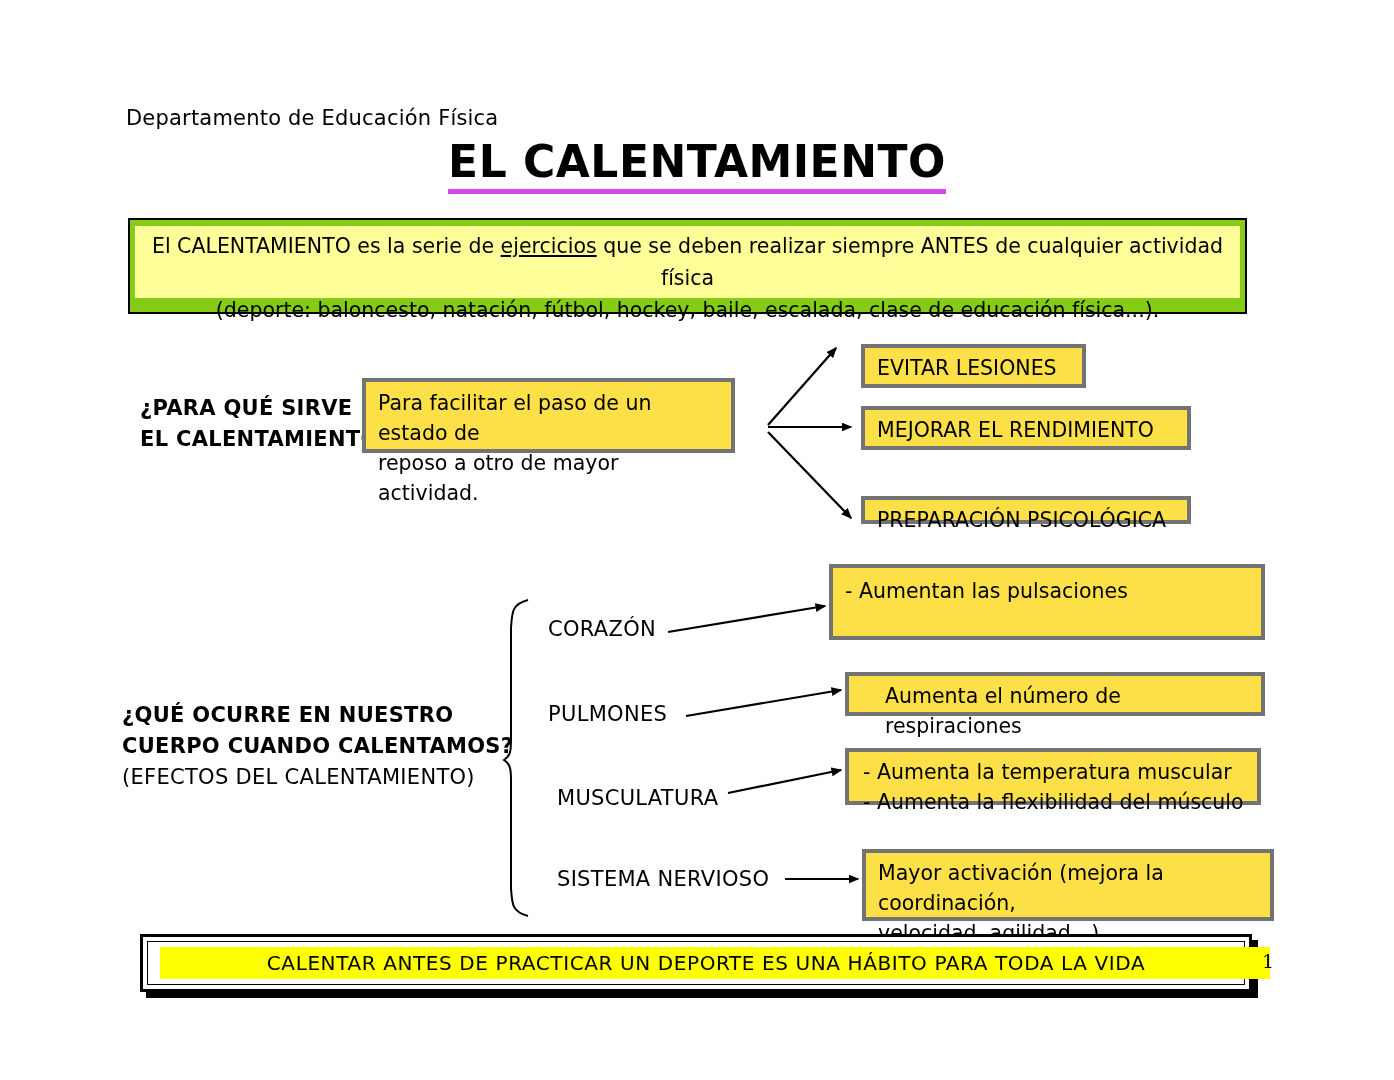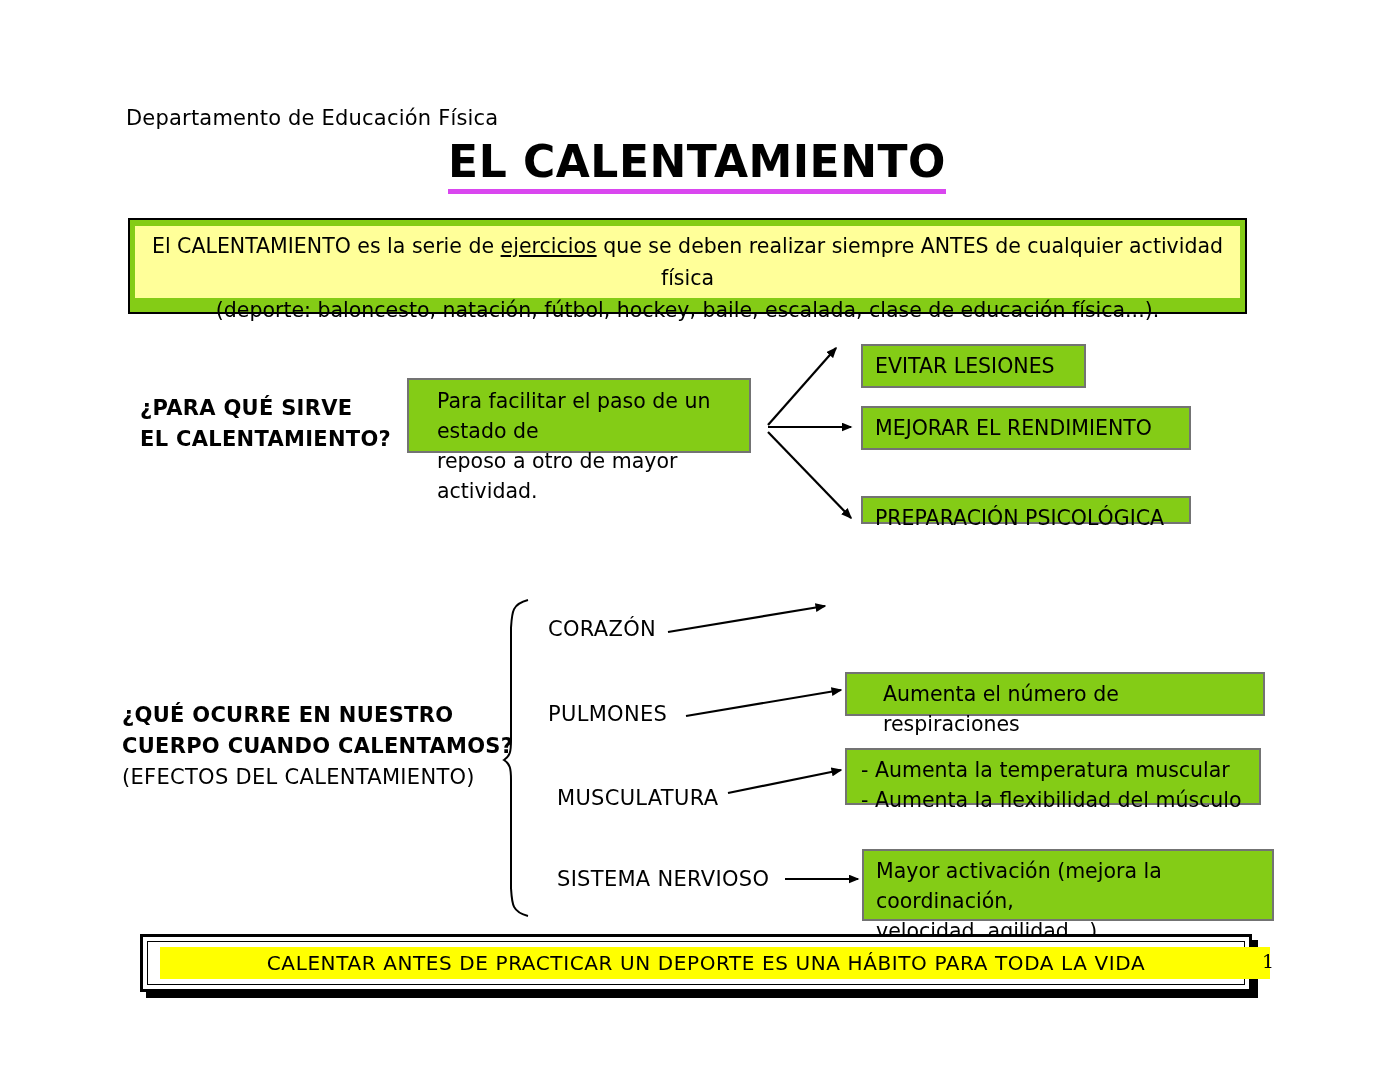--- a/index.html
+++ b/index.html
@@ -66,22 +66,22 @@
     right: 10px;
     top: 10px;
     text-align: center;
     font-size: 20.5px;
     line-height: 32px;
   }
   .uline { text-decoration: underline; }
 
   
   .obox {
-    border: 2px solid #737373;
-    background: #84cc16;
+    border: 4px solid #737373;
+    background: #fde047;
     box-sizing: border-box;
     font-size: 20.5px;
     line-height: 30px;
   }
   .obox .pad { padding: 6px 12px; }
 
   
   .qlabel {
     font-size: 21px;
     font-weight: bold;
@@ -181,21 +181,21 @@
       <div><span>El CALENTAMIENTO es la serie de </span><span class="uline">ejercicios</span><span> que se deben realizar siempre ANTES de cualquier actividad física</span></div>
       <div>(deporte: baloncesto, natación, fútbol, hockey, baile, escalada, clase de educación física...).</div>
     </div>
   </div>
 
   <div class="abs qlabel" style="left:140px; top:393px;">
     <div>¿PARA QUÉ SIRVE</div>
     <div>EL CALENTAMIENTO?</div>
   </div>
 
-  <div class="abs obox" style="left:407px; top:378px; width:344px; height:75px;padding-left:16px;">
+  <div class="abs obox" style="left:362px; top:378px; width:373px; height:75px;">
     <div class="pad">
       <div>Para facilitar el paso de un estado de</div>
       <div>reposo a otro de  mayor actividad.</div>
     </div>
   </div>
 
   <div class="abs obox" style="left:861px; top:344px; width:225px; height:44px;">
     <div class="pad" style="padding-top:5px;">EVITAR LESIONES</div>
   </div>
 
@@ -211,20 +211,25 @@
     <div>¿QUÉ OCURRE EN NUESTRO</div>
     <div>CUERPO CUANDO CALENTAMOS?</div>
     <div class="sub">(EFECTOS DEL CALENTAMIENTO)</div>
   </div>
 
   <div class="abs organ" style="left:548px; top:617px;">CORAZÓN</div>
   <div class="abs organ" style="left:548px; top:702px;">PULMONES</div>
   <div class="abs organ" style="left:557px; top:786px;">MUSCULATURA</div>
   <div class="abs organ" style="left:557px; top:867px;">SISTEMA NERVIOSO</div>
 
+  <div class="abs obox" style="left:829px; top:564px; width:436px; height:76px;">
+    <div class="pad" style="padding-top:8px;">
+      <div>-  Aumentan las pulsaciones</div>
+    </div>
+  </div>
 
   <div class="abs obox" style="left:845px; top:672px; width:420px; height:44px;">
     <div class="pad" style="padding-top:5px;padding-left:36px;">
       <div>Aumenta el número de respiraciones</div>
     </div>
   </div>
 
   <div class="abs obox" style="left:845px; top:748px; width:416px; height:57px;">
     <div class="pad" style="padding-top:5px; padding-left:14px;">
       <div>-  Aumenta la temperatura muscular</div>

